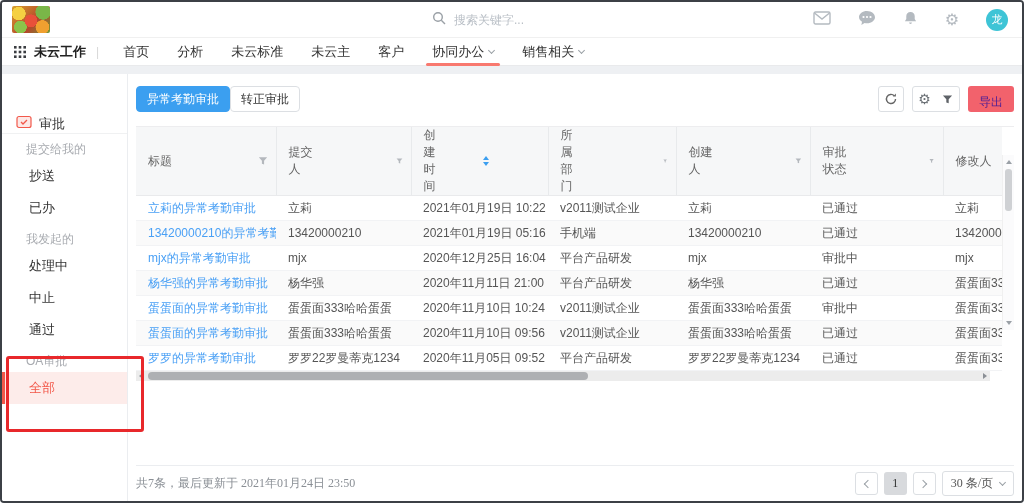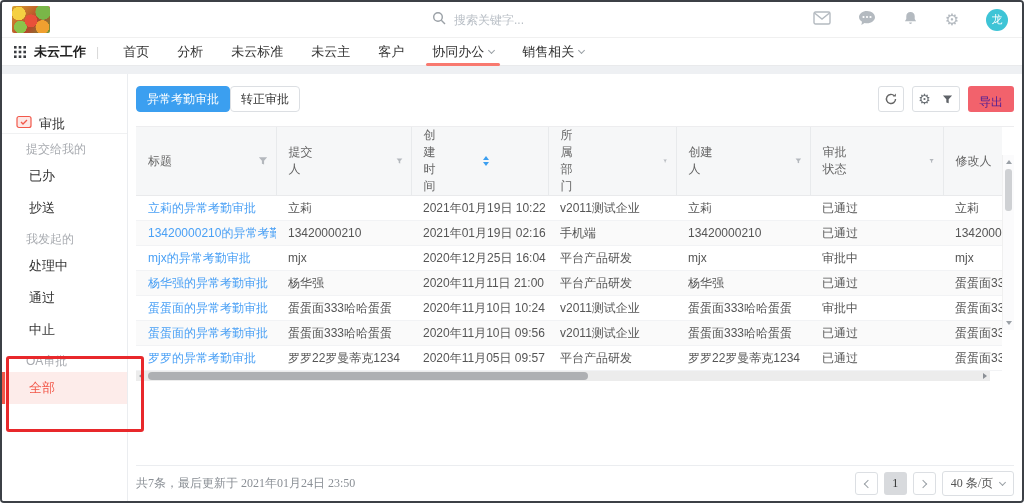--- a/index.html
+++ b/index.html
@@ -176,26 +176,26 @@
       <div class="side-header">
         <span>
           <svg width="16" height="16" viewBox="0 0 16 16">
               <rect x="1" y="2.5" width="14" height="11" rx="2" fill="#fde8e6" stroke="#f2584a" stroke-width="1.2"></rect>
               <path d="M5 8l2 2 4-4" stroke="#f2584a" stroke-width="1.3" fill="none"></path>
             </svg>
         </span>
         <span>审批</span>
       </div>
       <div class="side-label">提交给我的</div>
+      <div class="side-item">抄送</div>
       <div class="side-item">已办</div>
-      <div class="side-item">抄送</div>
       <div class="side-label">我发起的</div>
       <div class="side-item">处理中</div>
+      <div class="side-item">中止</div>
       <div class="side-item">通过</div>
-      <div class="side-item">中止</div>
       <div class="side-label">OA审批</div>
       <div class="side-item active">全部</div>
     </aside>
 
     <main class="main">
 
       <div class="toolbar">
         <button class="tab-btn active">异常考勤审批</button>
         <button class="tab-btn">转正审批</button>
         <div class="toolbar-right">
@@ -304,21 +304,21 @@
                 <td>立莉</td>
                 <td>2021年01月19日 10:22</td>
                 <td>v2011测试企业</td>
                 <td>立莉</td>
                 <td>已通过</td>
                 <td>立莉</td>
               </tr>
               <tr>
                 <td><span class="row-link">13420000210的异常考勤审批</span></td>
                 <td>13420000210</td>
-                <td>2021年01月19日 02:16</td>
+                <td>2021年01月19日 05:16</td>
                 <td>手机端</td>
                 <td>13420000210</td>
                 <td>已通过</td>
                 <td>13420000210</td>
               </tr>
               <tr>
                 <td><span class="row-link">mjx的异常考勤审批</span></td>
                 <td>mjx</td>
                 <td>2020年12月25日 16:04</td>
                 <td>平台产品研发</td>
@@ -349,21 +349,21 @@
                 <td>蛋蛋面333哈哈蛋蛋</td>
                 <td>2020年11月10日 09:56</td>
                 <td>v2011测试企业</td>
                 <td>蛋蛋面333哈哈蛋蛋</td>
                 <td>已通过</td>
                 <td>蛋蛋面333哈哈蛋蛋</td>
               </tr>
               <tr>
                 <td><span class="row-link">罗罗的异常考勤审批</span></td>
                 <td>罗罗22罗曼蒂克1234</td>
-                <td>2020年11月05日 09:57</td>
+                <td>2020年11月05日 09:52</td>
                 <td>平台产品研发</td>
                 <td>罗罗22罗曼蒂克1234</td>
                 <td>已通过</td>
                 <td>蛋蛋面333哈哈蛋蛋</td>
               </tr>
             </tbody>
           </table>
         </div>
         <div class="vscroll">
           <i class="arr-up"></i>
@@ -381,21 +381,21 @@
         <span>共7条，最后更新于 2021年01月24日 23:50</span>
         <div class="pagination">
           <span class="pg-btn">
               <i class="pg-chev-l"></i>
             </span>
           <span class="pg-current">1</span>
           <span class="pg-btn">
               <i class="pg-chev-r"></i>
             </span>
           <span class="pg-select">
-              <span>40 条/页</span>
+              <span>30 条/页</span>
               <i class="chev" style="margin-left:0;"></i>
             </span>
         </div>
       </div>
     </main>
   </div>
 
   <div class="annotation-box"></div>
 </div>
 

